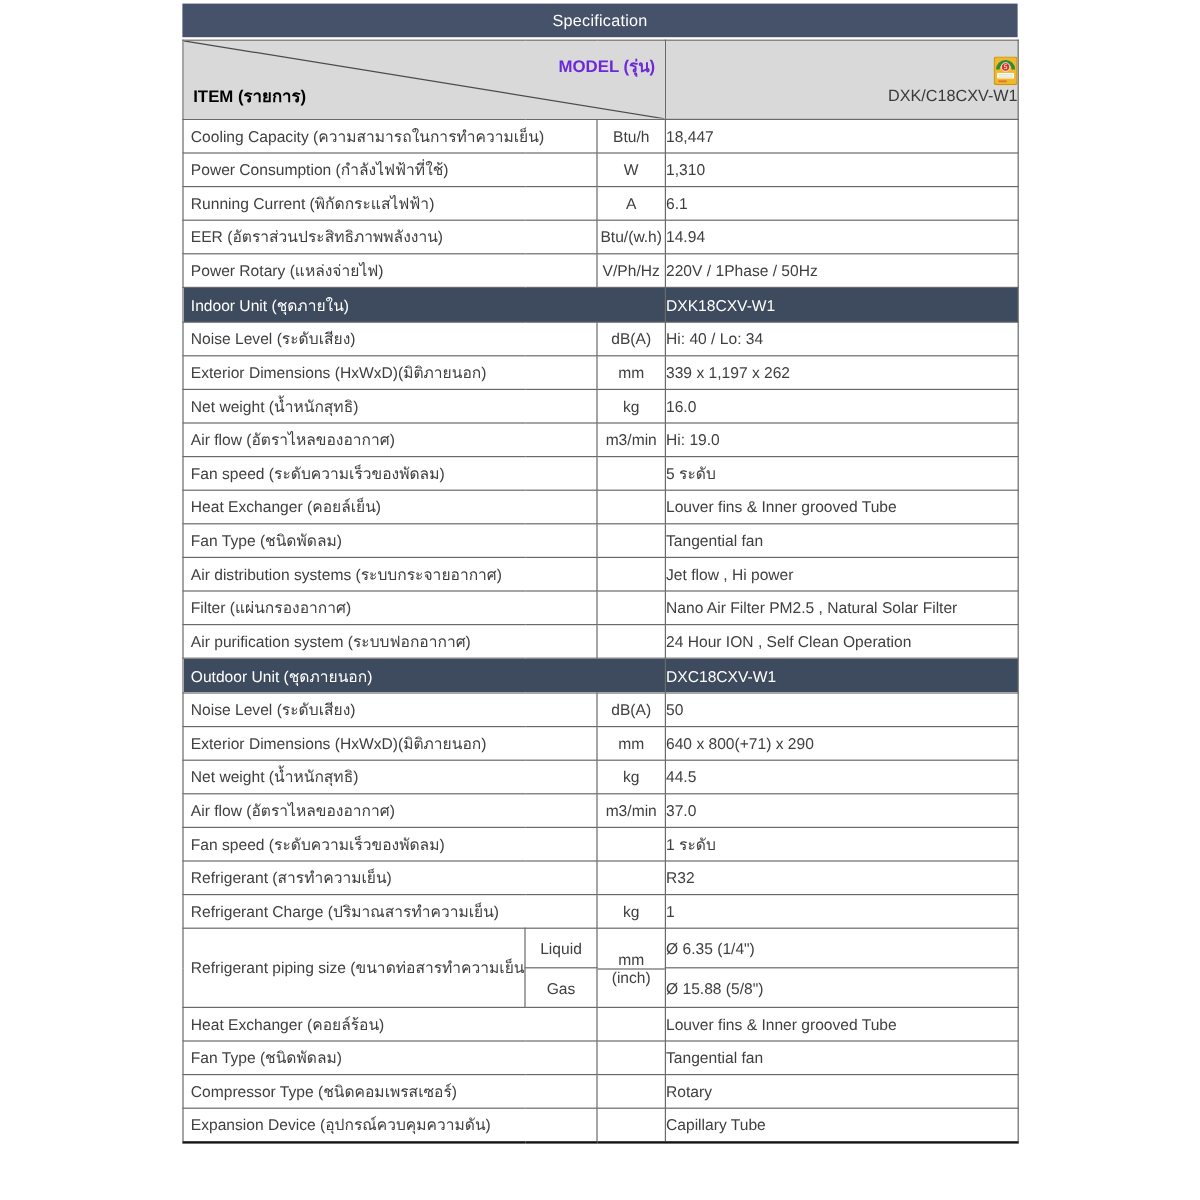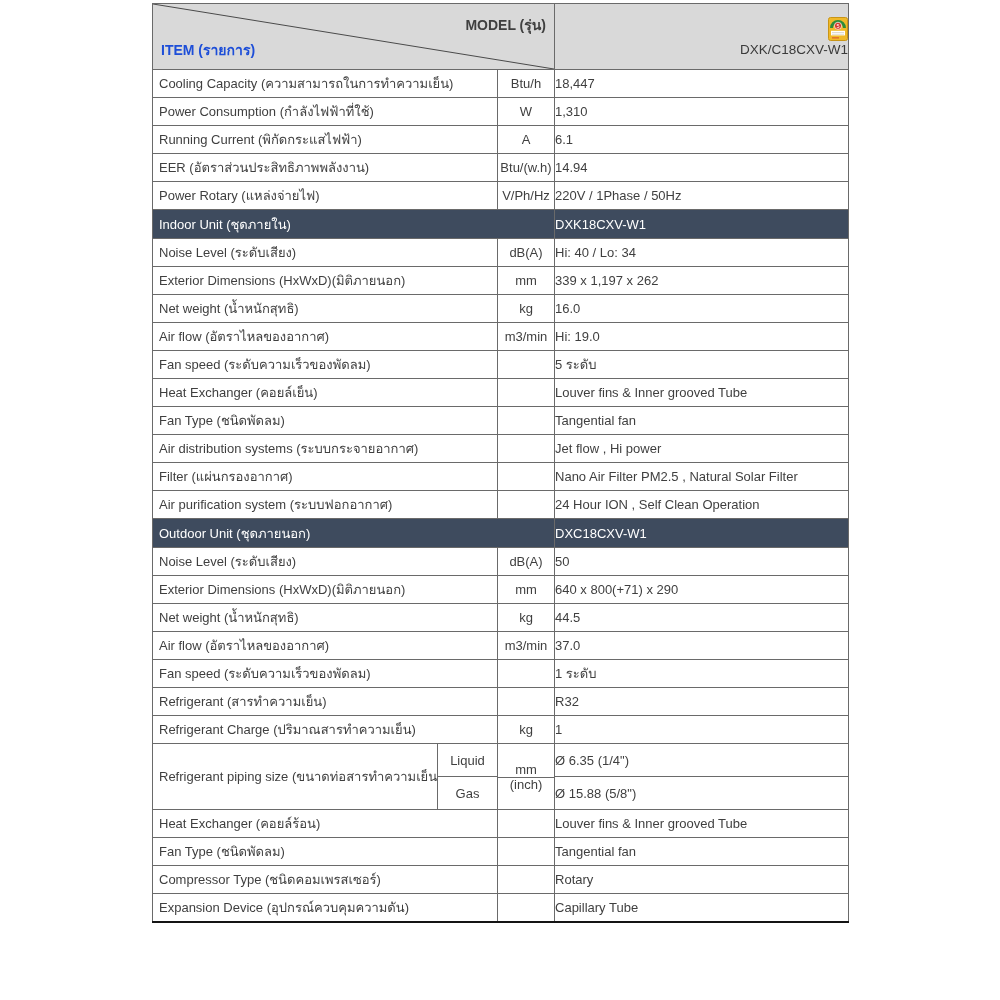--- a/index.html
+++ b/index.html
@@ -26,22 +26,22 @@
   }
   tr.std{height:28px;}
   td.label{text-align:left;padding-left:6px;padding-right:2px;white-space:nowrap;}
   td.unit{text-align:center;white-space:nowrap;}
   td.value{white-space:nowrap;}
   
   tr.hdr{height:66px;}
   tr.hdr td{background:#D9D9D9;}
   td.diag{position:relative;}
   td.diag svg.diag-line{position:absolute;left:0;top:0;width:100%;height:100%;display:block;}
-  .model-lbl{position:absolute;top:10px;right:8px;font-weight:bold;font-size:14px;color:#404040;}
-  .item-lbl{position:absolute;bottom:8px;left:8px;font-weight:bold;font-size:14px;color:#1d4ed8;}
+  .model-lbl{position:absolute;top:10px;right:8px;font-weight:bold;font-size:14px;color:#6d28d9;}
+  .item-lbl{position:absolute;bottom:8px;left:8px;font-weight:bold;font-size:14px;color:#000000;}
   td.model-cell{text-align:right;}
   .model-num{font-size:13.5px;margin-top:1px;color:#3a3a3a;}
   
   tr.section{height:29px;}
   tr.section td{background:#3E4B5E;color:#ffffff;font-size:13px;}
   tr.section td.label{padding-left:6px;}
   tr.section td.value{text-align:left;}
   
   tr.piping{height:33px;}
   td.sub{text-align:center;white-space:nowrap;}
@@ -53,20 +53,23 @@
   td.piping-unit span{position:relative;}
   
   tr.last td{border-bottom:2px solid #141414;}
 </style>
 </head>
 <body>
 
 <div class="page">
   <div class="sheet">
 
+    <div class="spec-bar">
+      <span>Specification</span>
+    </div>
 
     <table class="spec">
       <colgroup>
           <col class="c1">
           <col class="c2">
           <col class="c3">
           <col class="c4">
         </colgroup>
       <tbody>
 

